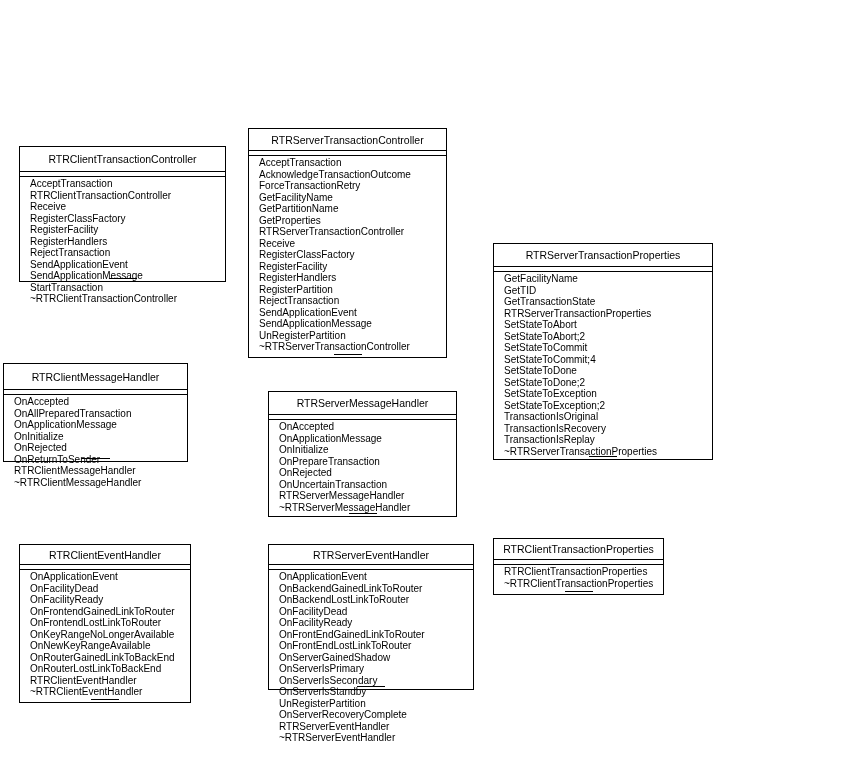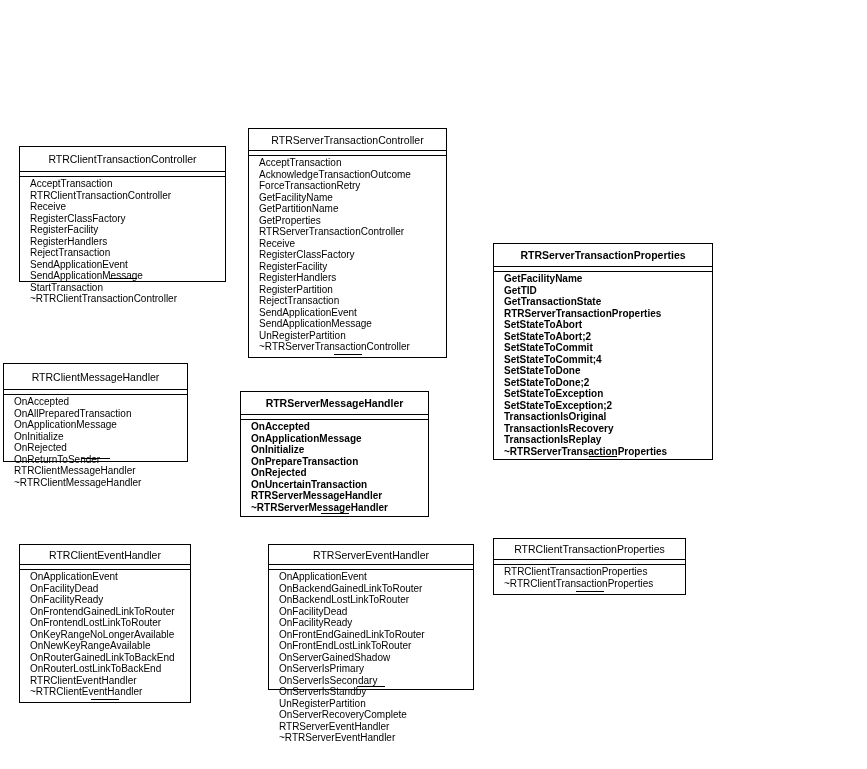--- a/index.html
+++ b/index.html
@@ -92,21 +92,21 @@
         <div class="method-row">RegisterHandlers</div>
         <div class="method-row">RegisterPartition</div>
         <div class="method-row">RejectTransaction</div>
         <div class="method-row">SendApplicationEvent</div>
         <div class="method-row">SendApplicationMessage</div>
         <div class="method-row">UnRegisterPartition</div>
         <div class="method-row">~RTRServerTransactionController</div>
       </div>
       <div class="bottom-tick"></div>
     </div>
-    <div class="class-box" style="left: 493px; top: 243px; width: 220px; height: 217px; font-weight: bold;">
+    <div class="class-box" style="left: 493px; top: 243px; width: 220px; height: 217px;">
       <div class="class-title" style="height: 22px;">RTRServerTransactionProperties</div>
       <div class="attrs-compartment"></div>
       <div class="methods-compartment">
         <div class="method-row">GetFacilityName</div>
         <div class="method-row">GetTID</div>
         <div class="method-row">GetTransactionState</div>
         <div class="method-row">RTRServerTransactionProperties</div>
         <div class="method-row">SetStateToAbort</div>
         <div class="method-row">SetStateToAbort;2</div>
         <div class="method-row">SetStateToCommit</div>
@@ -130,21 +130,21 @@
         <div class="method-row">OnAllPreparedTransaction</div>
         <div class="method-row">OnApplicationMessage</div>
         <div class="method-row">OnInitialize</div>
         <div class="method-row">OnRejected</div>
         <div class="method-row">OnReturnToSender</div>
         <div class="method-row">RTRClientMessageHandler</div>
         <div class="method-row">~RTRClientMessageHandler</div>
       </div>
       <div class="bottom-tick"></div>
     </div>
-    <div class="class-box" style="left: 240px; top: 391px; width: 189px; height: 126px; font-weight: bold;">
+    <div class="class-box" style="left: 268px; top: 391px; width: 189px; height: 126px;">
       <div class="class-title" style="height: 22px;">RTRServerMessageHandler</div>
       <div class="attrs-compartment"></div>
       <div class="methods-compartment">
         <div class="method-row">OnAccepted</div>
         <div class="method-row">OnApplicationMessage</div>
         <div class="method-row">OnInitialize</div>
         <div class="method-row">OnPrepareTransaction</div>
         <div class="method-row">OnRejected</div>
         <div class="method-row">OnUncertainTransaction</div>
         <div class="method-row">RTRServerMessageHandler</div>
@@ -185,21 +185,21 @@
         <div class="method-row">OnServerIsPrimary</div>
         <div class="method-row">OnServerIsSecondary</div>
         <div class="method-row">OnServerIsStandby</div>
         <div class="method-row">UnRegisterPartition</div>
         <div class="method-row">OnServerRecoveryComplete</div>
         <div class="method-row">RTRServerEventHandler</div>
         <div class="method-row">~RTRServerEventHandler</div>
       </div>
       <div class="bottom-tick"></div>
     </div>
-    <div class="class-box" style="left: 493px; top: 538px; width: 193px; height: 57px;">
+    <div class="class-box" style="left: 493px; top: 538px; width: 171px; height: 57px;">
       <div class="class-title" style="height: 20px;">RTRClientTransactionProperties</div>
       <div class="attrs-compartment"></div>
       <div class="methods-compartment">
         <div class="method-row">RTRClientTransactionProperties</div>
         <div class="method-row">~RTRClientTransactionProperties</div>
       </div>
       <div class="bottom-tick"></div>
     </div>
   </div>
 

